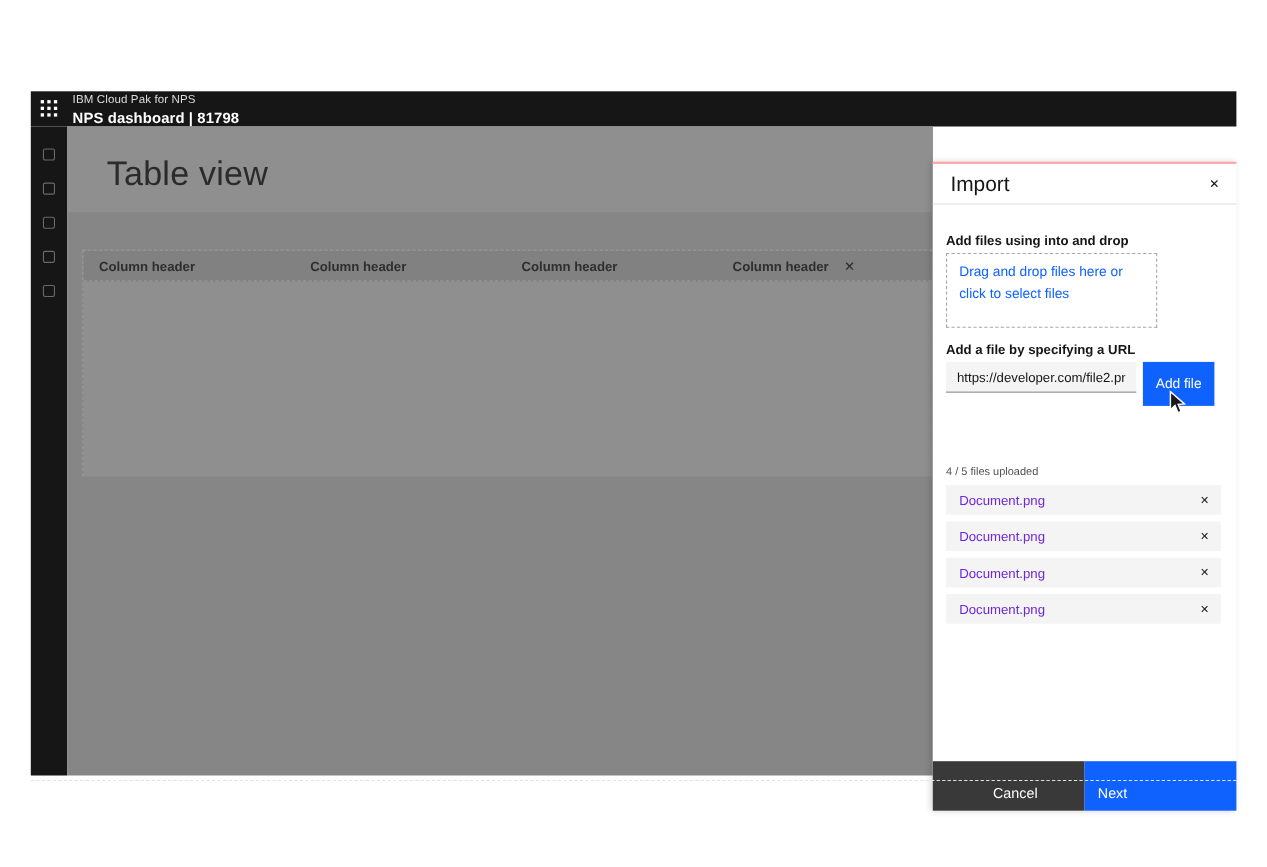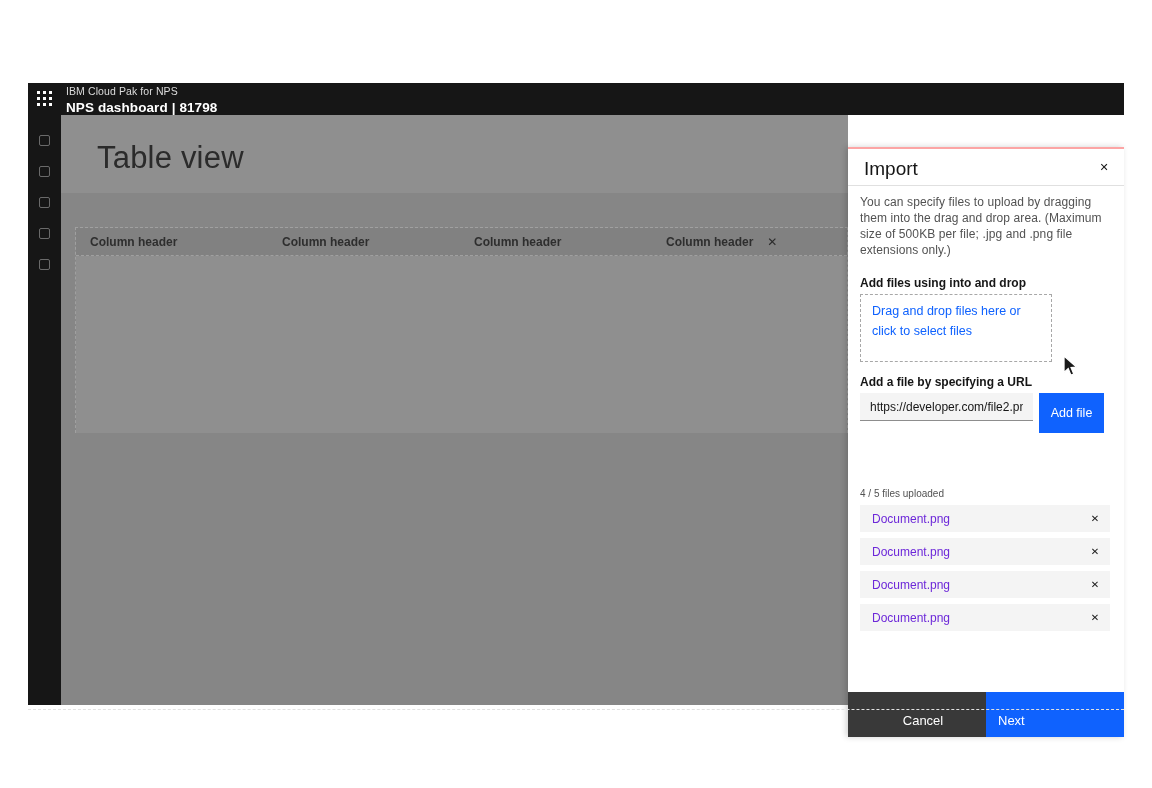--- a/index.html
+++ b/index.html
@@ -162,21 +162,20 @@
 
     <div class="panel">
       <div class="panel-header">
         <div class="panel-title">Import</div>
         <button class="panel-close">
           <span>✕</span>
         </button>
       </div>
 
       <div class="panel-body">
-        <p class="panel-desc">You can specify files to upload by dragging them into the drag and drop area. (Maximum size of 500KB per file; .jpg and .png file extensions only.)</p>
 
         <div class="section-label">Add files using into and drop</div>
         <div class="dropzone">
           <span>Drag and drop files here or</span>
           <span>click to select files</span>
         </div>
 
         <div class="section-label url-label">Add a file by specifying a URL</div>
         <div class="url-row">
           <input class="url-input" type="text" value="https://developer.com/file2.png" style="">

